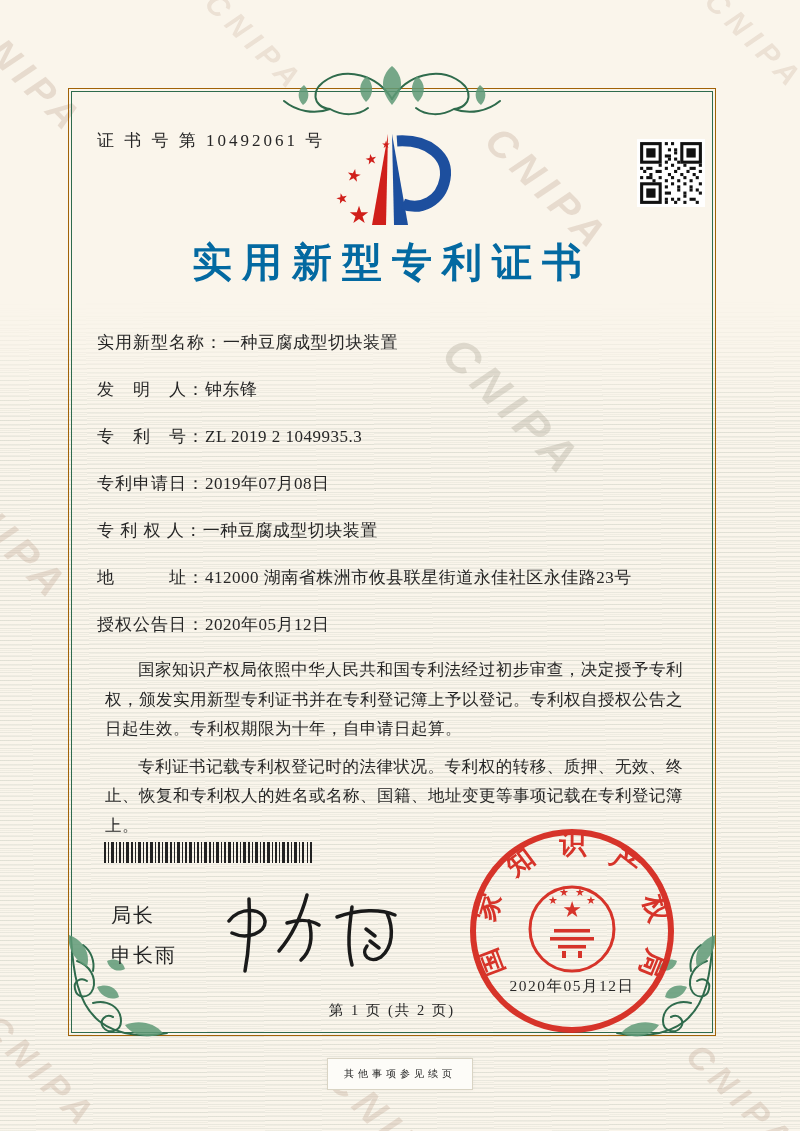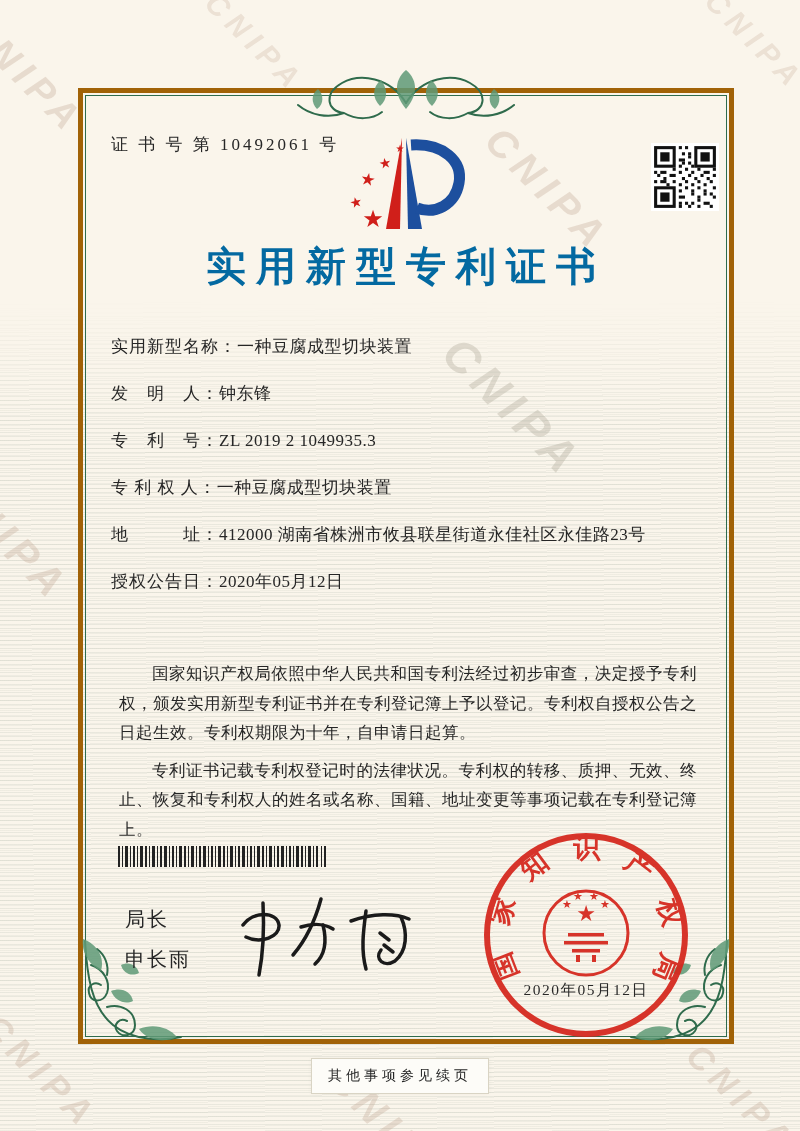--- a/index.html
+++ b/index.html
@@ -18,22 +18,22 @@
     mask-image:linear-gradient(180deg,transparent 0,#000 120px);
     pointer-events:none;
   }
   .watermark{
     position:absolute;font-family:"Liberation Sans","DejaVu Sans",sans-serif;
     font-weight:bold;font-style:italic;color:rgba(190,158,138,0.30);
     letter-spacing:7px;transform:rotate(45deg);transform-origin:left top;
     white-space:nowrap;pointer-events:none;
   }
   .frame{
-    position:absolute;left:78px;top:88px;width:646px;height:946px;
-    border:5px solid #a16207;
+    position:absolute;left:68px;top:88px;width:646px;height:946px;
+    border:1px solid #a16207;
   }
   .frame::before{
     content:"";position:absolute;inset:2px;border:1px solid #2e6b4d;pointer-events:none;
   }
   .ornament{position:absolute;pointer-events:none;}
   .orn-top{left:50%;top:-26px;transform:translateX(-50%);}
   .orn-bl{left:-6px;bottom:-8px;}
   .orn-br{right:-6px;bottom:-8px;transform:scaleX(-1);}
   .cert-no{position:absolute;left:28px;top:40px;font-size:17px;letter-spacing:3px;}
   .logo{position:absolute;left:258px;top:42px;}
@@ -52,21 +52,21 @@
     font-size:16.5px;line-height:29.5px;text-align:justify;letter-spacing:0.5px;}
   .body-text p{margin:8px;text-indent:2em;}
   .barcode{position:absolute;left:35px;top:753px;}
   .director{position:absolute;left:42px;top:806px;font-size:20px;line-height:40px;letter-spacing:2px;}
   .signature{position:absolute;left:150px;top:796px;}
   .seal{position:absolute;left:399px;top:738px;opacity:0.94;}
   .page-footer{position:absolute;left:0;right:0;top:912px;text-align:center;font-size:14.5px;letter-spacing:2px;}
   .cont-note{
     position:absolute;left:50%;top:1058px;transform:translateX(-50%);
     background:#fdfcf8;border:1px solid #d9d4c4;padding:8px 16px;
-    font-size:14px;letter-spacing:4px;box-shadow:0 0 4px rgba(0,0,0,0.04);
+    font-size:10px;letter-spacing:4px;box-shadow:0 0 4px rgba(0,0,0,0.04);
   }
 </style>
 </head>
 <body>
 
 <div class="page">
 
   <div class="guilloche"></div>
 
   <div class="watermark" style="left:-14px;top:6px;font-size:38px;">CNIPA</div>
@@ -225,20 +225,23 @@
       <div class="field-row">
         <span class="label">实用新型名称：</span><span class="value">一种豆腐成型切块装置</span>
       </div>
       <div class="field-row">
         <span class="label">发　明　人：</span><span class="value">钟东锋</span>
       </div>
       <div class="field-row">
         <span class="label">专　利　号：</span><span class="value">ZL 2019 2 1049935.3</span>
       </div>
       <div class="field-row">
+        <span class="label">专利申请日：</span><span class="value">2019年07月08日</span>
+      </div>
+      <div class="field-row">
         <span class="label">专 利 权 人：</span><span class="value">一种豆腐成型切块装置</span>
       </div>
       <div class="field-row">
         <span class="label">地　　　址：</span><span class="value">412000 湖南省株洲市攸县联星街道永佳社区永佳路23号</span>
       </div>
       <div class="field-row row-double">
         <span class="pair1">
           <span class="label">授权公告日：</span><span class="value">2020年05月12日</span>
         </span>
       </div>
@@ -349,18 +352,19 @@
           <rect x="86" y="102" width="36" height="3.5"></rect>
           <rect x="82" y="110" width="44" height="3.5"></rect>
           <rect x="90" y="118" width="28" height="3.5"></rect>
           <rect x="94" y="124" width="4" height="7"></rect>
           <rect x="110" y="124" width="4" height="7"></rect>
         </g>
       </g>
       <text x="104" y="164" text-anchor="middle" font-size="15.5" letter-spacing="1.5" fill="#1c1c1c" font-family="'Liberation Serif','DejaVu Serif',serif">2020年05月12日</text>
     </svg>
 
+    <div class="page-footer">第 1 页 (共 2 页)</div>
 
   </div>
 
   <div class="cont-note">其他事项参见续页</div>
 
 </div>
 
 </body></html>

